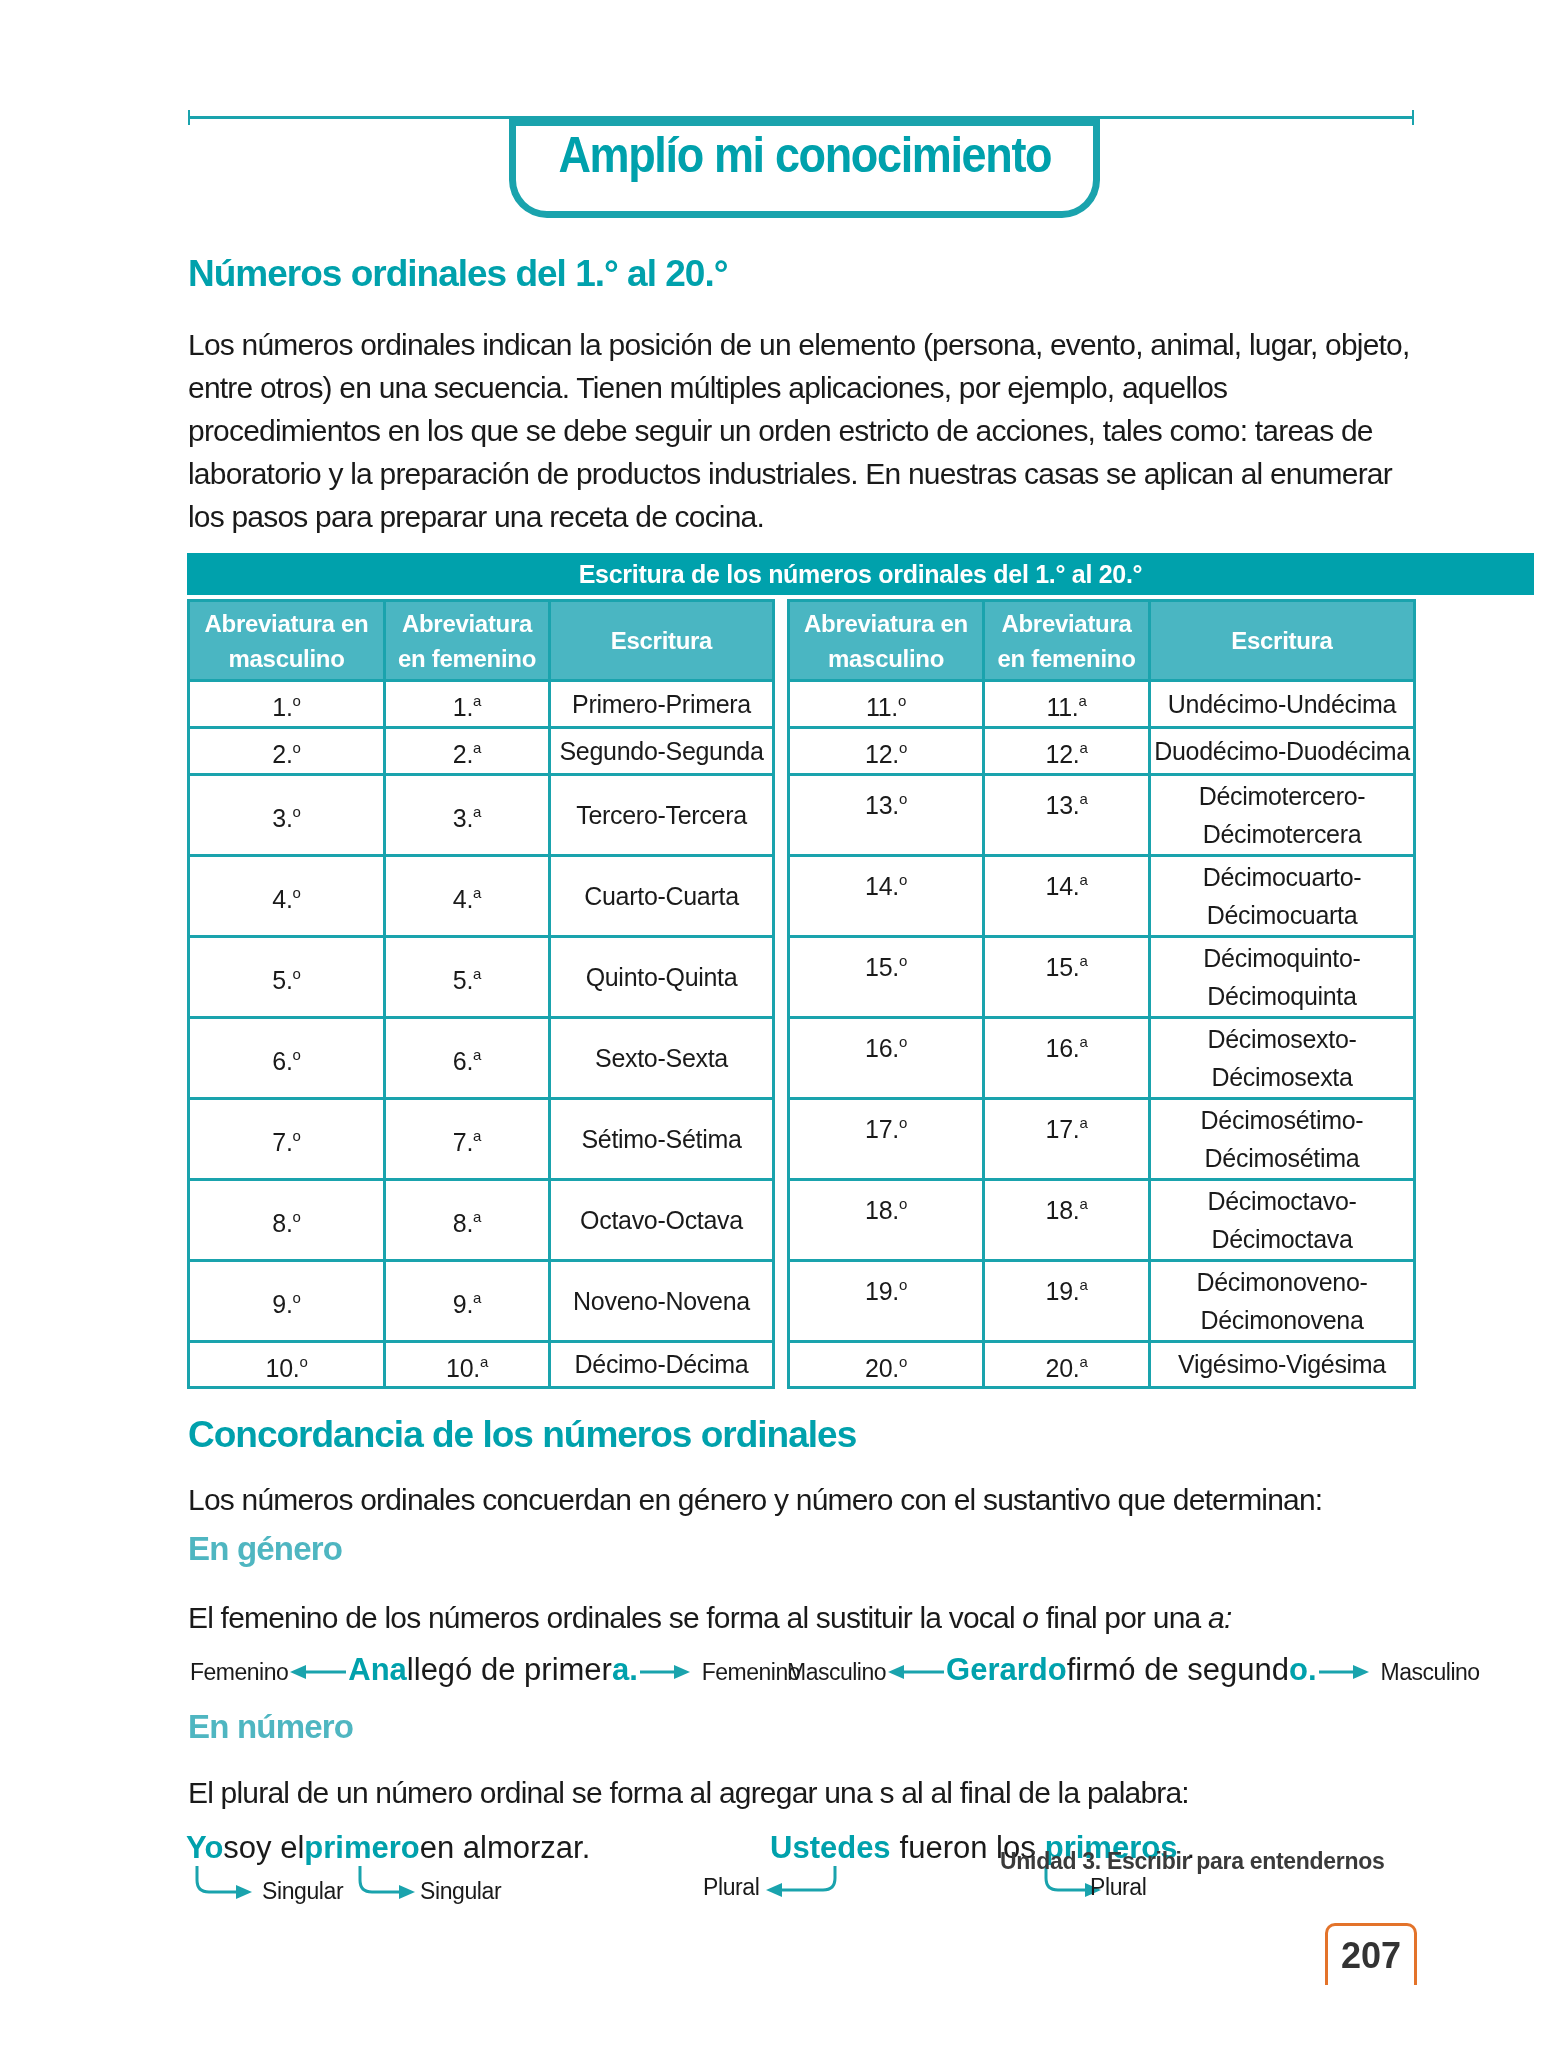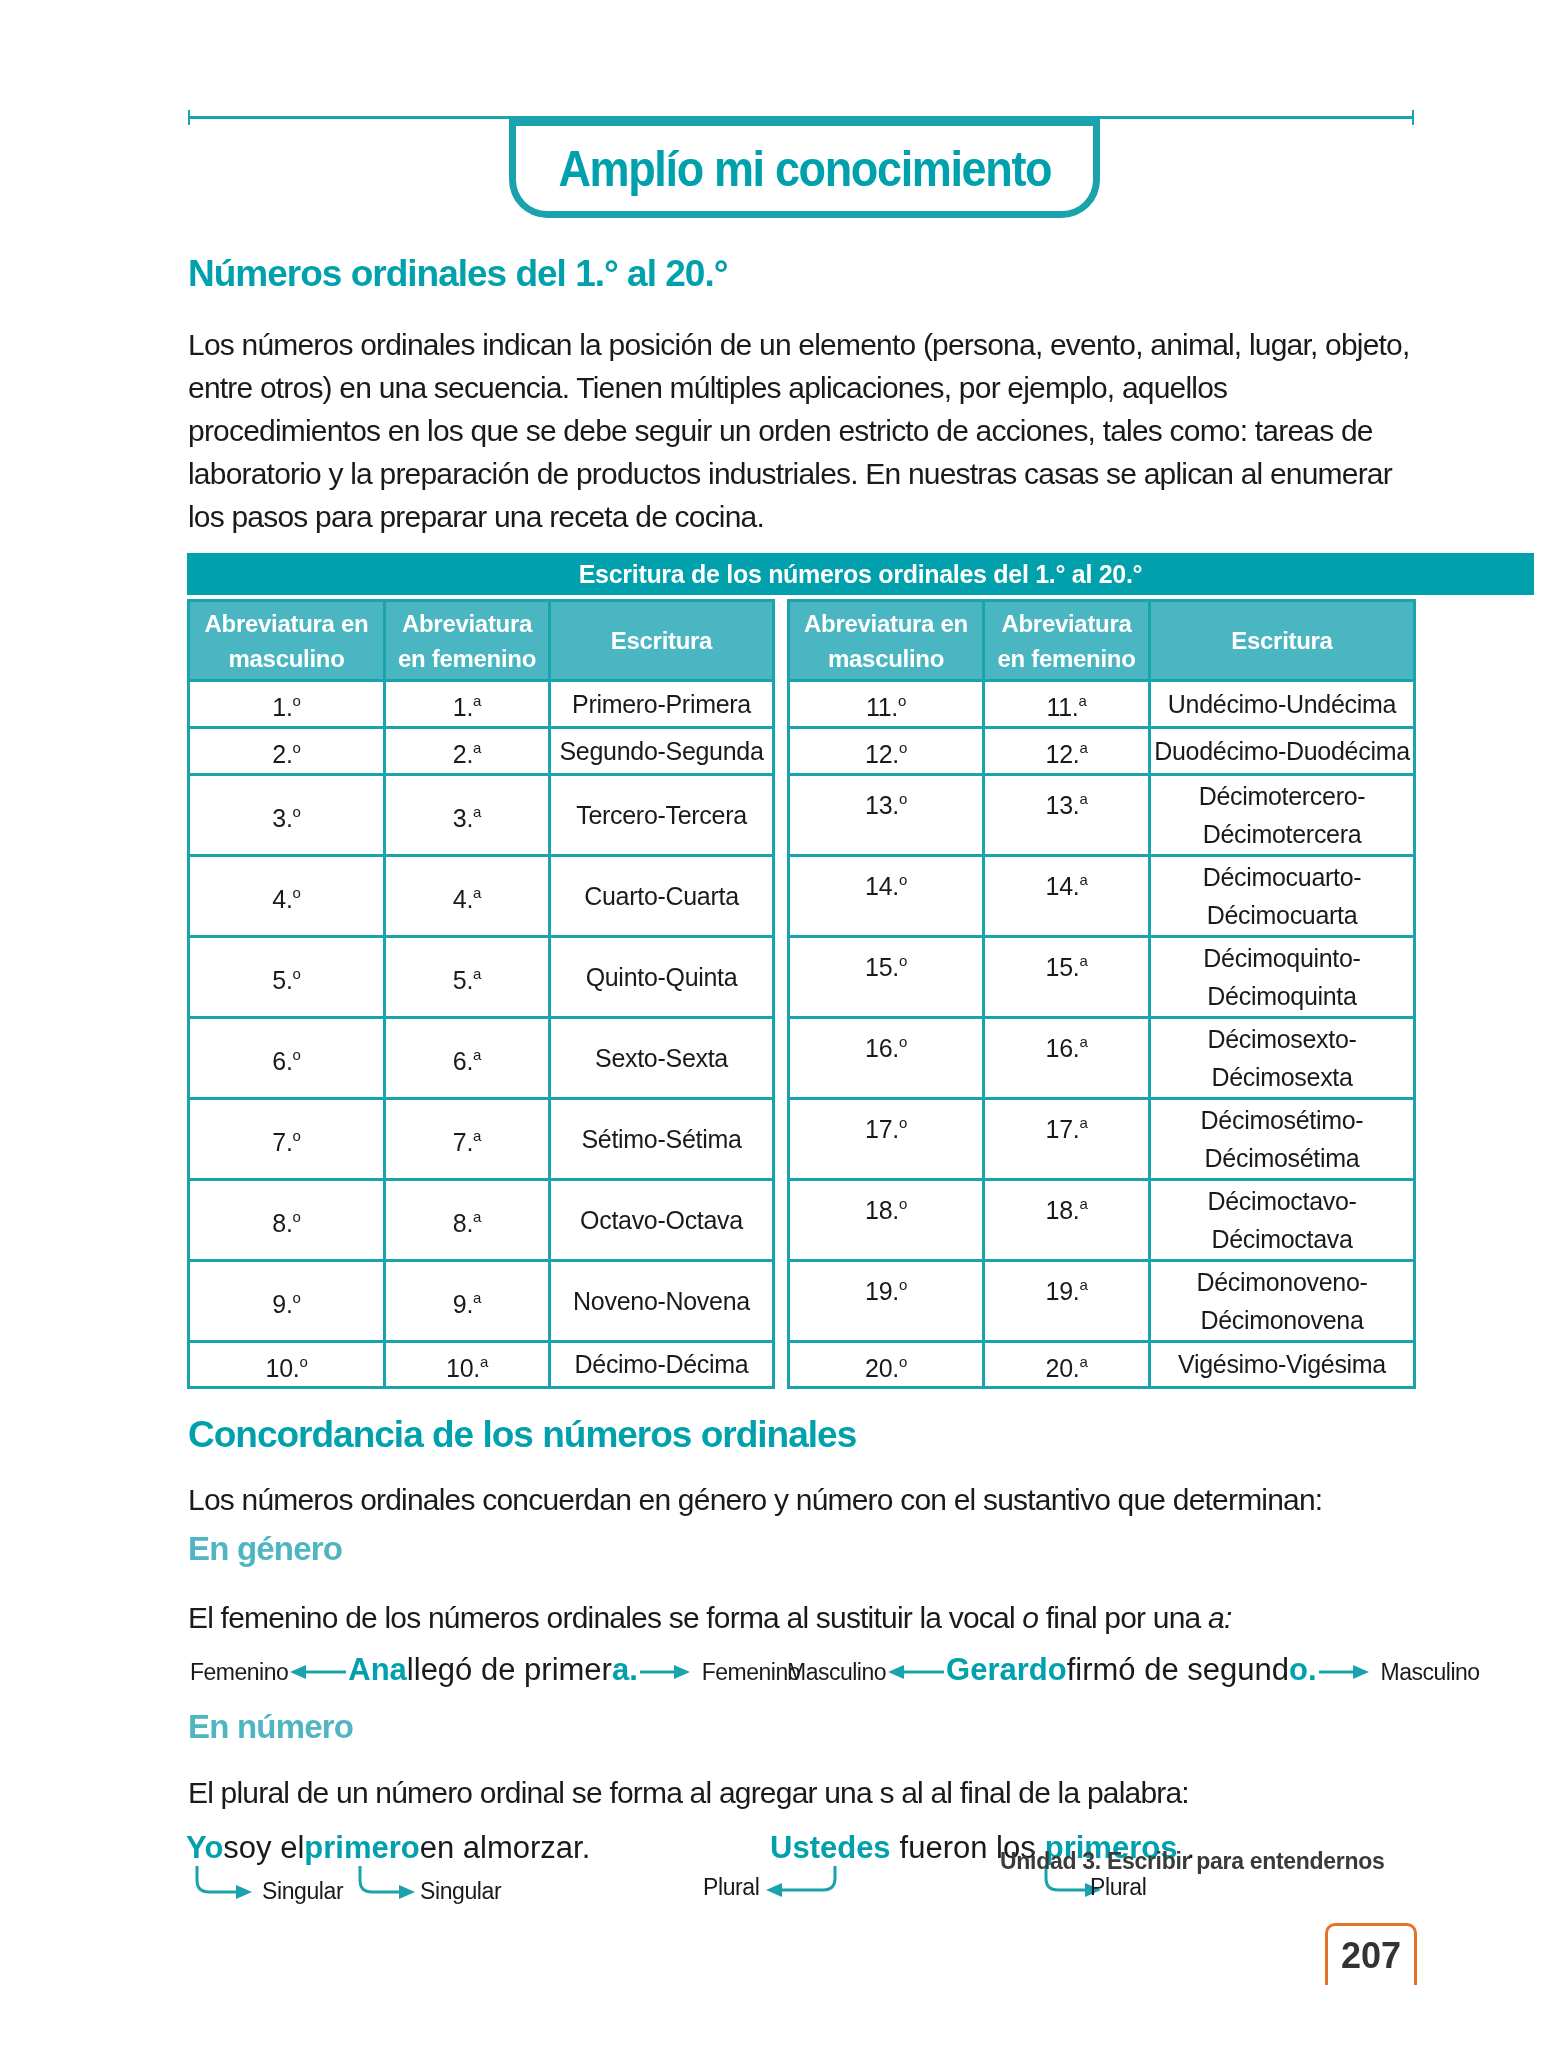--- a/index.html
+++ b/index.html
@@ -7,21 +7,21 @@
   body { position: relative; font-family: "Liberation Sans", "DejaVu Sans", sans-serif; color: #1a1a1a; overflow: hidden; }
 
   
   .top-rule { position: absolute; left: 188px; top: 116px; width: 1226px; height: 3px; background: #1aa3ad; }
   .top-rule::before, .top-rule::after { content: ""; position: absolute; top: -6px; width: 2px; height: 15px; background: #1aa3ad; }
   .top-rule::before { left: 0; }
   .top-rule::after { right: 0; }
   .title-tab {
     position: absolute; left: 509px; top: 116px; width: 591px; height: 102px;
     border: 7px solid #1aa3ad; border-top-width: 10px; border-radius: 0 0 38px 38px;
-    background: #fff; display: flex; align-items: center; justify-content: center;
+    background: #fff; display: flex; justify-content: center;
   }
   .title-tab .title {
     font-family: "Liberation Sans", sans-serif; font-weight: bold; font-size: 50px;
     color: #00a1ac; letter-spacing: -1.5px; transform: scaleX(0.9);
   }
 
   .h1 { position: absolute; left: 188px; font-weight: bold; font-size: 37px; color: #00a1ac; letter-spacing: -1px; }
   .h2 { position: absolute; left: 188px; font-weight: bold; font-size: 33px; color: #4fb6c1; letter-spacing: -0.8px; }
   .body-text { position: absolute; left: 188px; width: 1230px; font-size: 30px; line-height: 43px; color: #1a1a1a; letter-spacing: -0.8px; }
 

